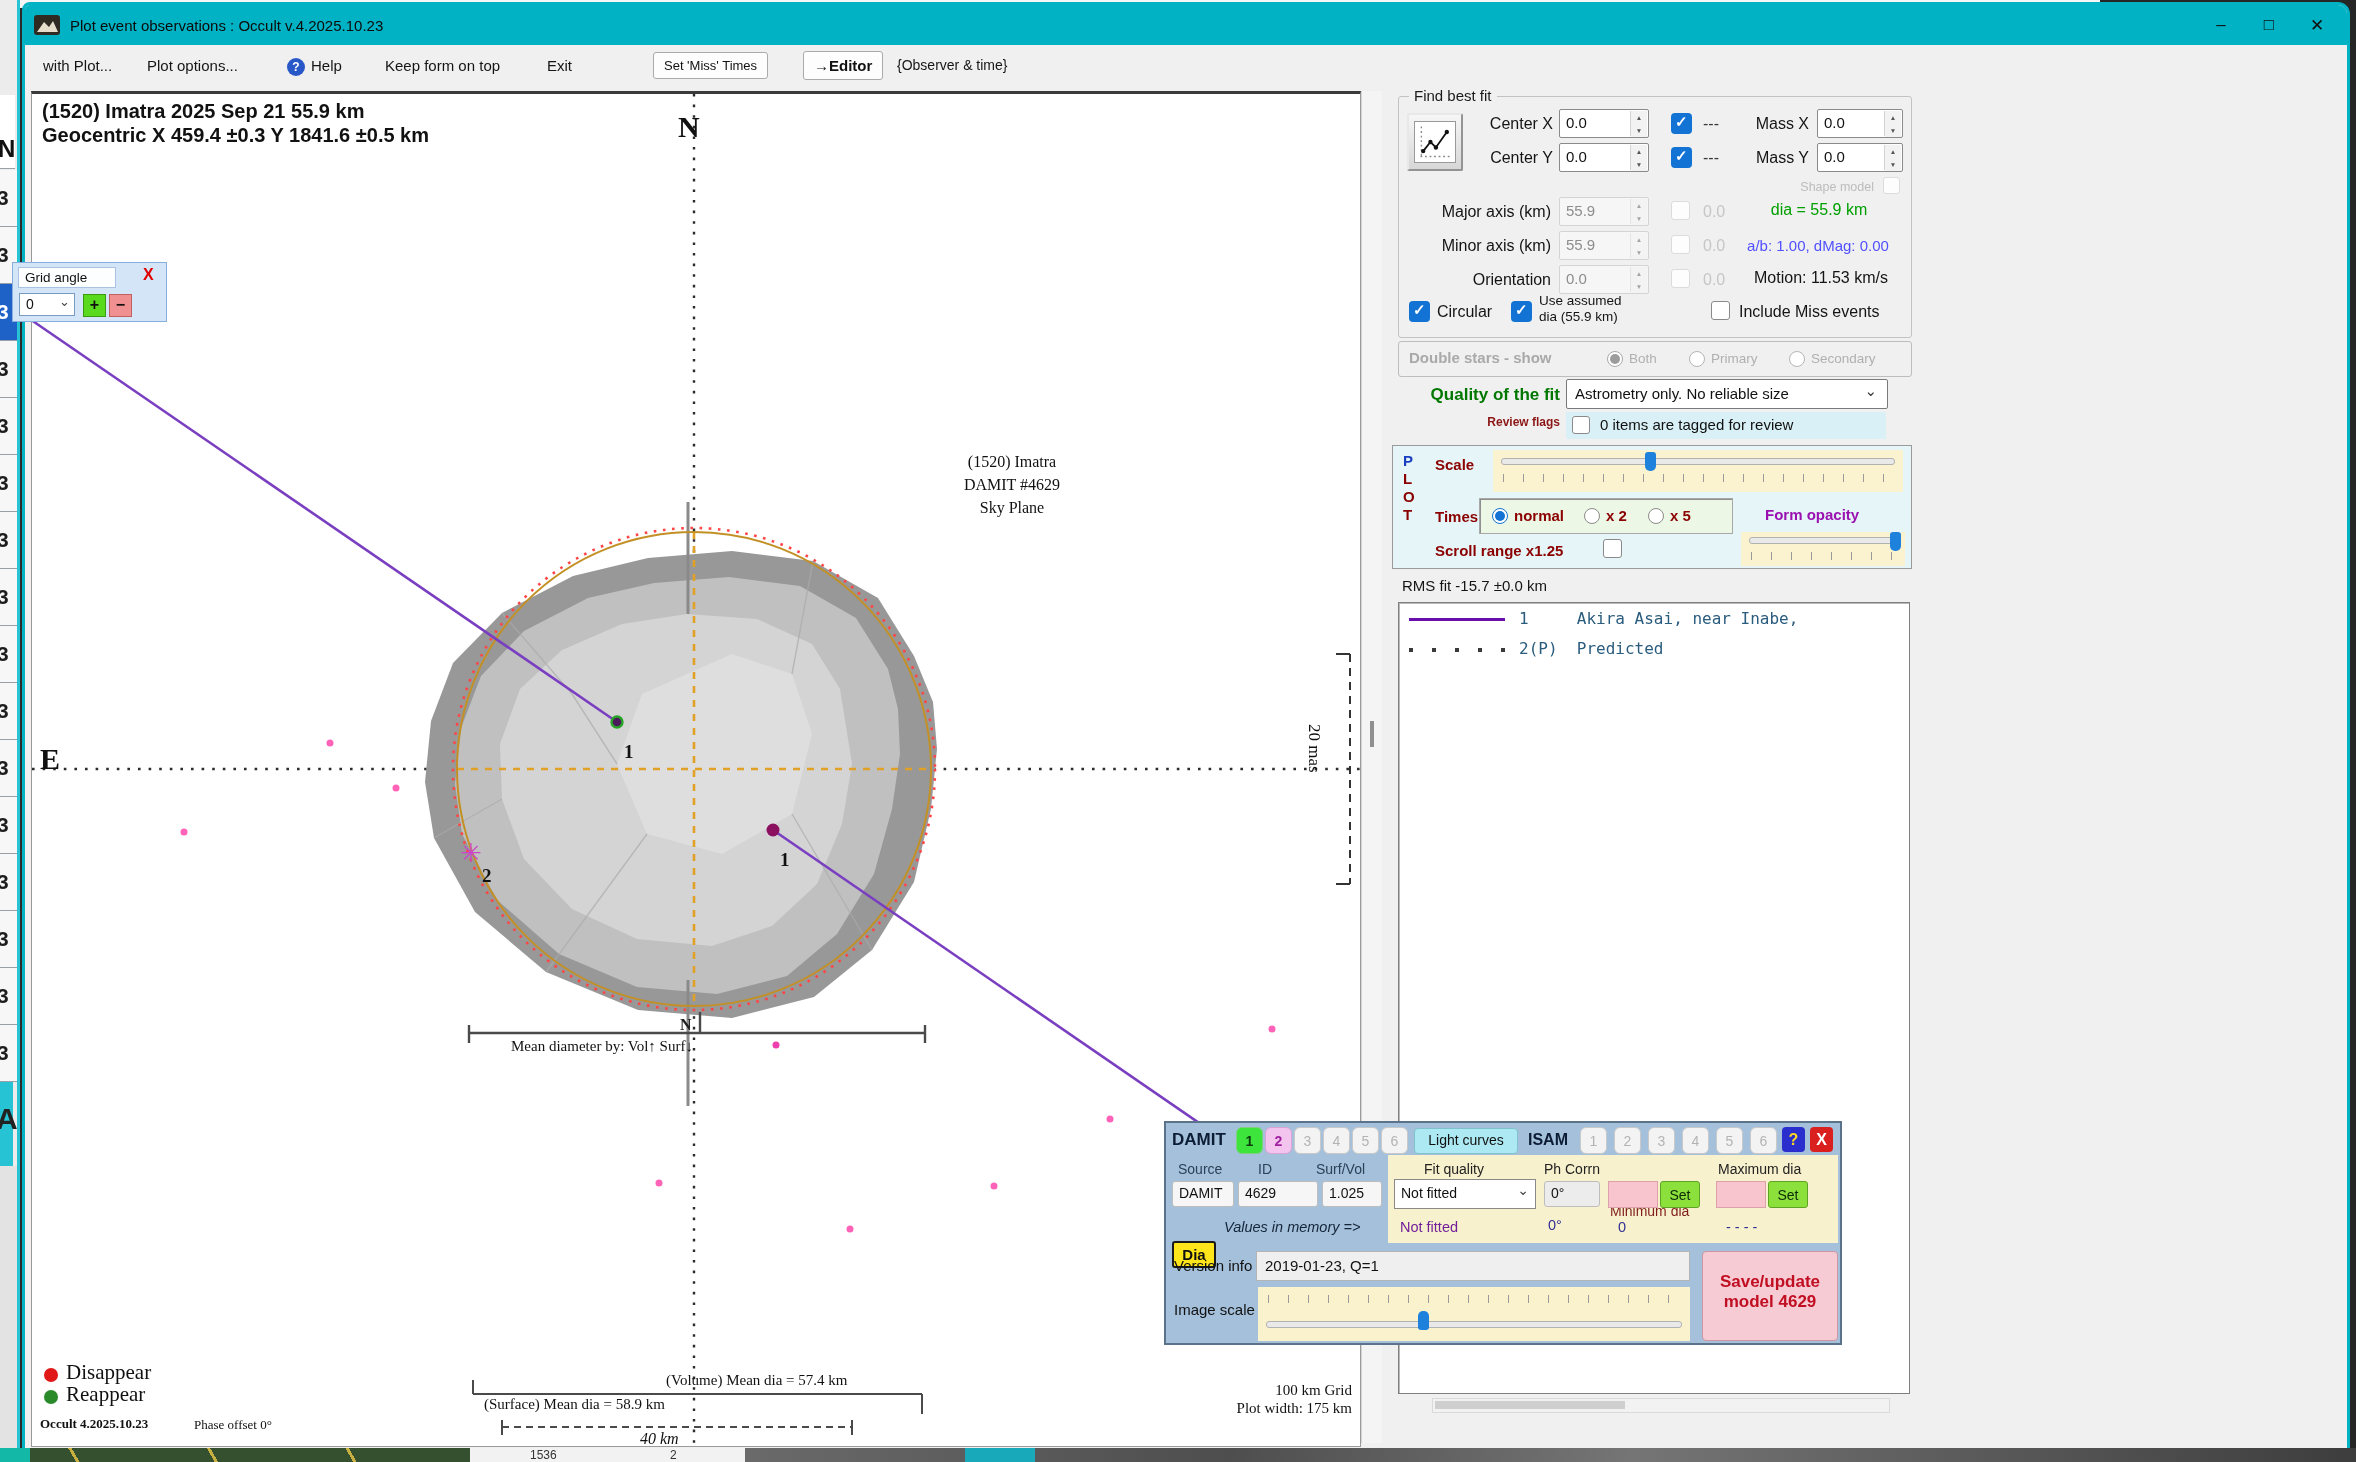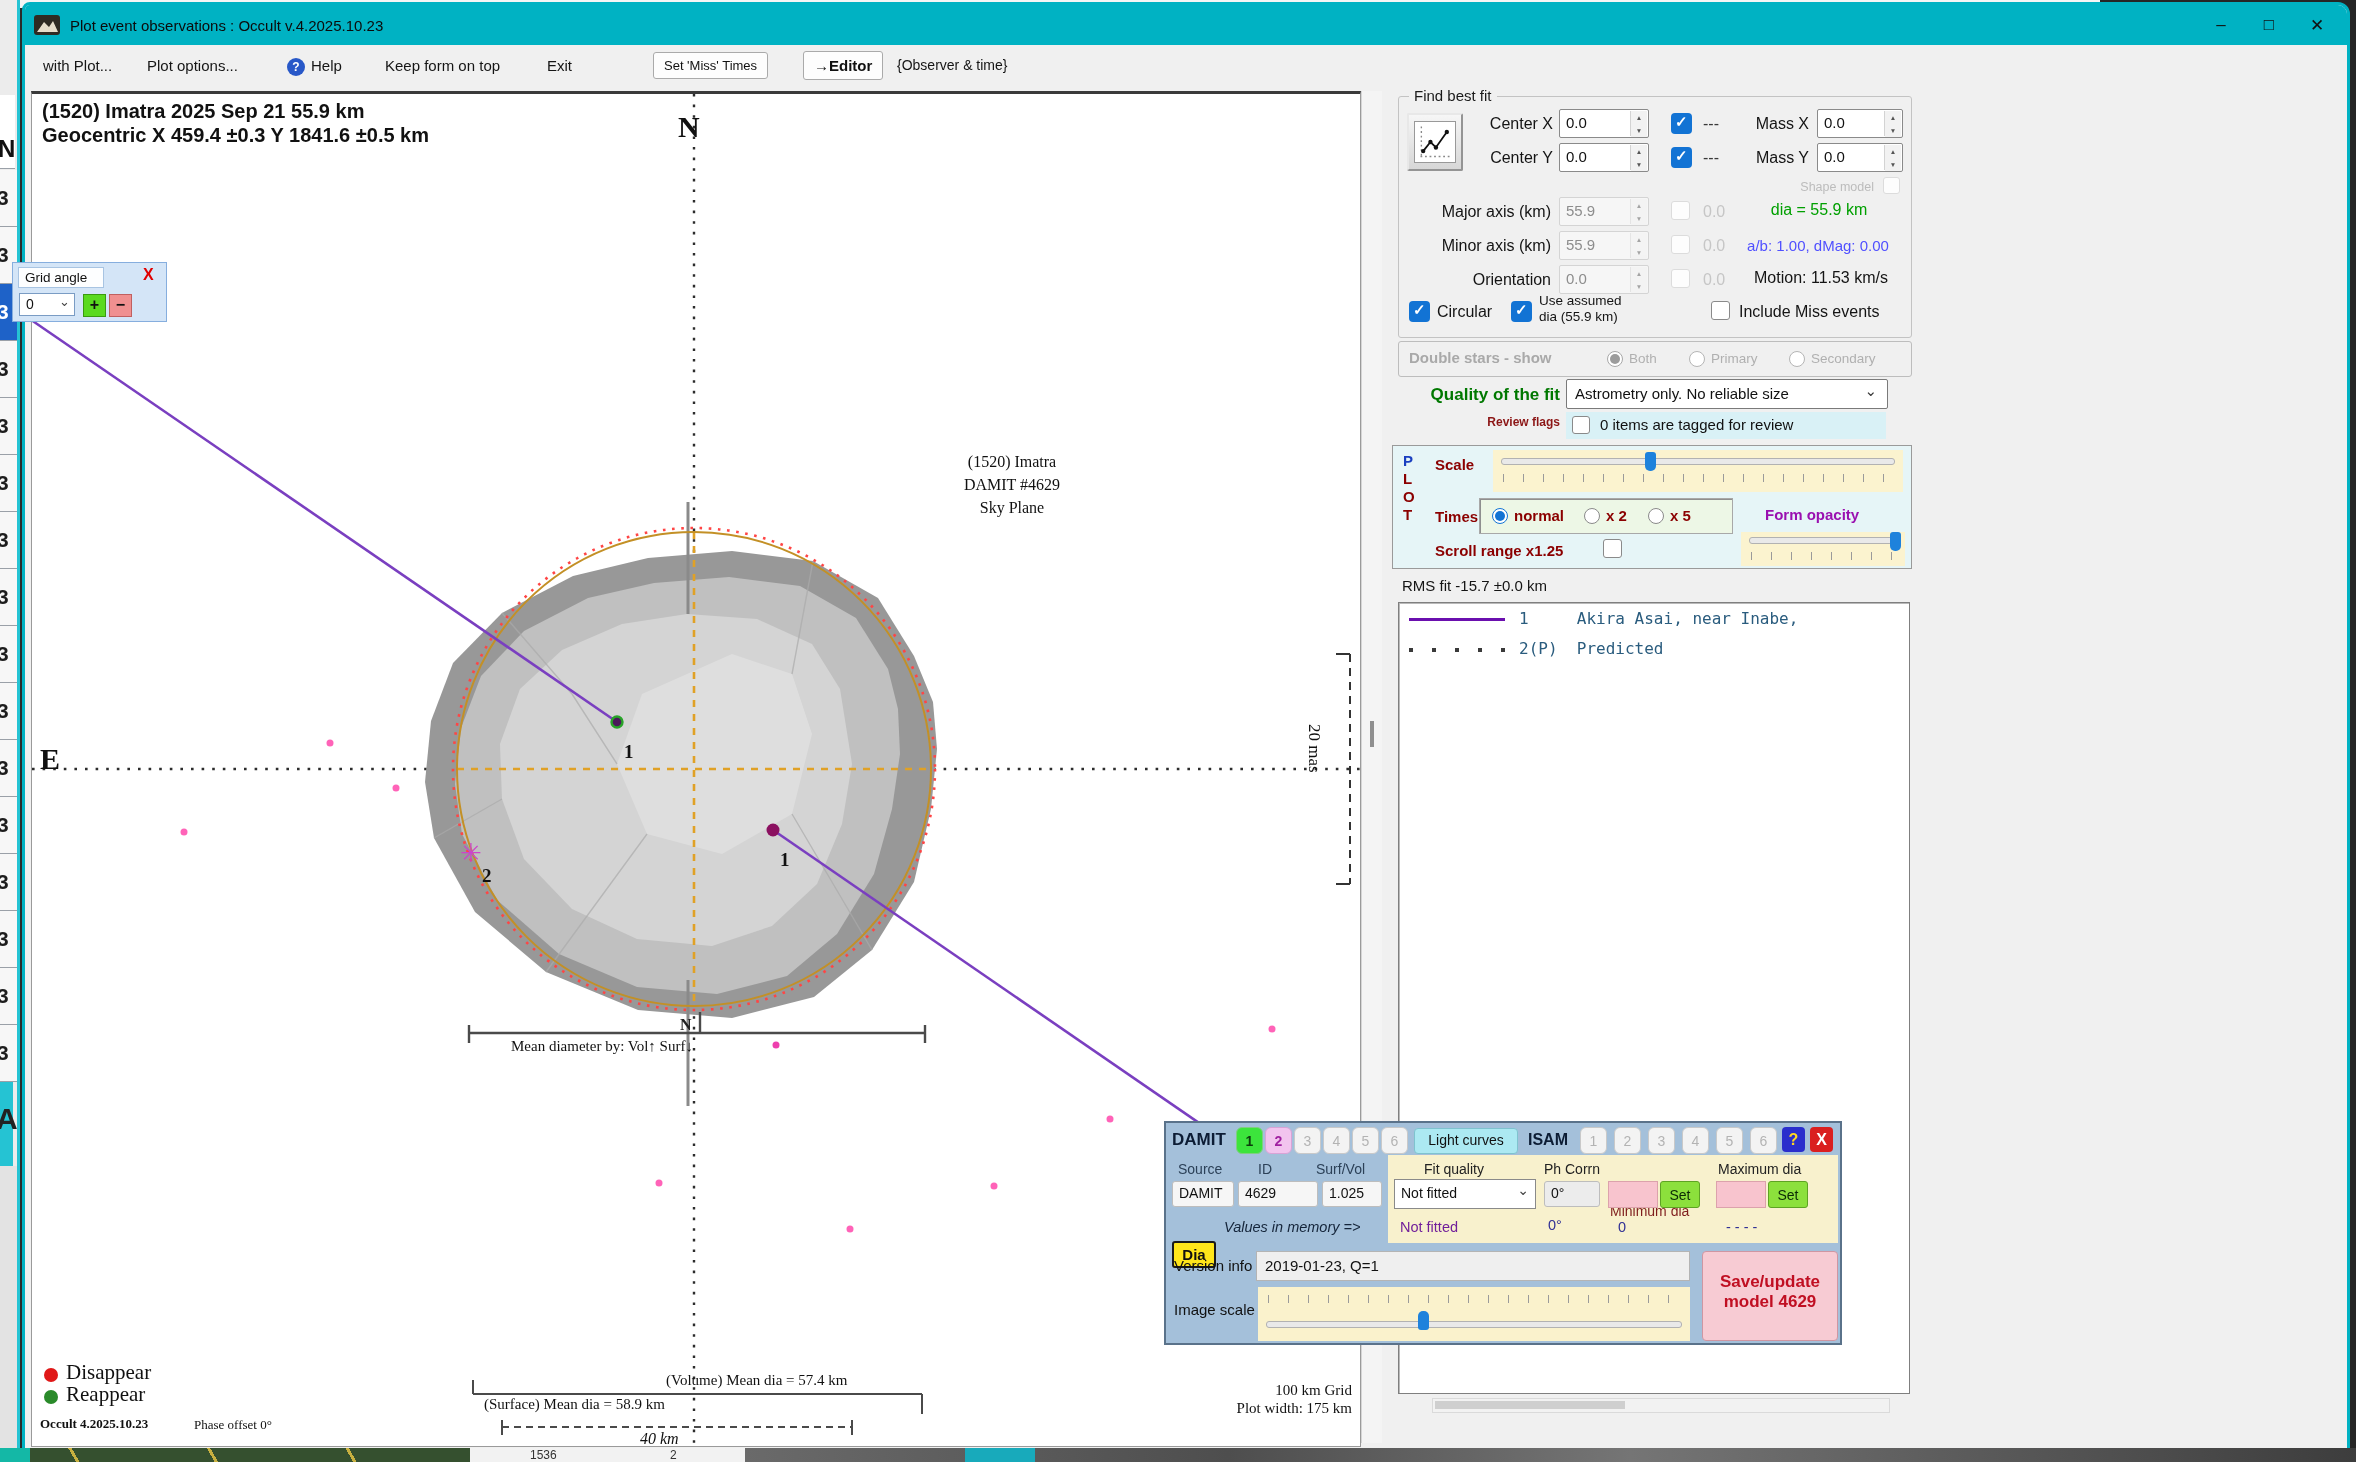--- a/index.html
+++ b/index.html
@@ -417,21 +417,21 @@
       <div class="obs-row mono">
         <span class="obs-sym" style="height:4px;background:repeating-linear-gradient(90deg,#3a3a3a 0 4px,transparent 4px 23px);"></span><span class="pre">2(P)  Predicted</span>
       </div>
     </div>
     <div class="scroll" style="left:1407px;top:1393px;width:456px;height:13px;">
       <div class="sthumb" style="left:2px;top:2px;width:190px;height:8px;"></div>
     </div>
   </div>
 
   <div class="gridangle">
-    <div class="abs" style="left:5px;top:4px;width:86px;height:21px;background:#fdfeff;border:1px solid #a8c4e2;font-size:13.5px;padding:2px 6px;box-sizing:border-box;">Grid angle</div>
+    <div class="abs" style="left:5px;top:4px;width:98px;height:21px;background:#fdfeff;border:1px solid #a8c4e2;font-size:13.5px;padding:2px 6px;box-sizing:border-box;">Grid angle</div>
     <div class="abs" style="left:130px;top:3px;font-weight:bold;font-size:16px;color:#e00000;">X</div>
     <div class="abs" style="left:6px;top:30px;width:56px;height:23px;background:#fff;border:1px solid #7a9cc4;box-sizing:border-box;">
       <span class="abs" style="left:6px;top:2px;font-size:14px;">0</span>
       <span class="abs" style="right:4px;top:0px;font-size:13px;color:#444;">⌄</span>
     </div>
     <div class="abs" style="left:70px;top:31px;width:21px;height:21px;background:#5ada1f;border:1px solid #3a9a10;text-align:center;font-weight:bold;line-height:19px;">+</div>
     <div class="abs" style="left:96px;top:31px;width:21px;height:21px;background:#f09090;border:1px solid #c06060;text-align:center;font-weight:bold;line-height:19px;">−</div>
   </div>
 
   <div class="damit">

